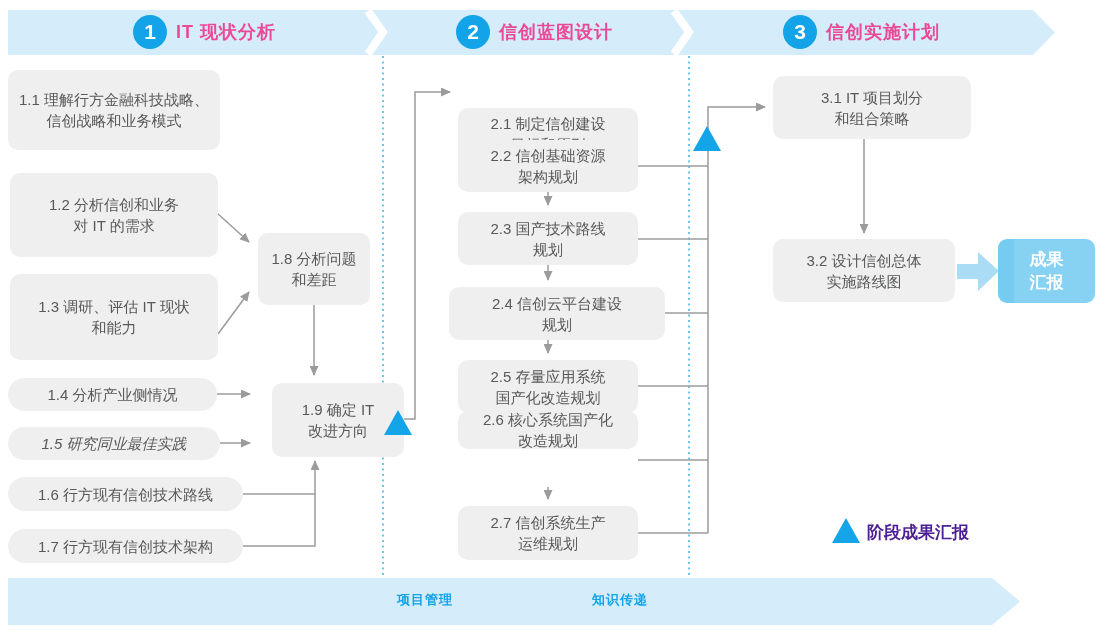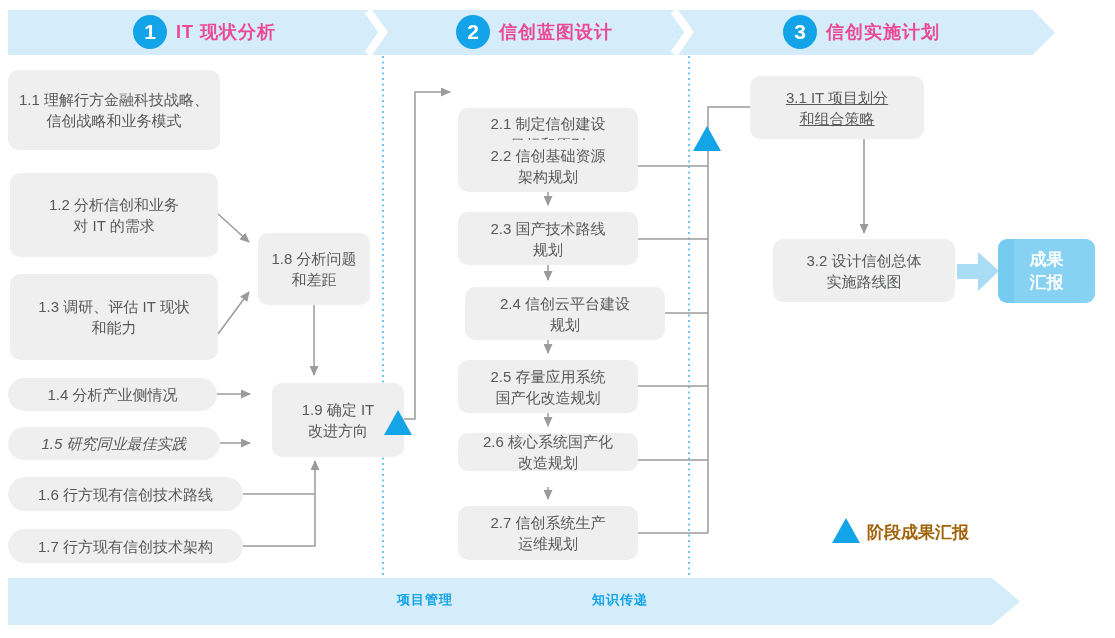--- a/index.html
+++ b/index.html
@@ -27,21 +27,21 @@
   
   .outcome{position:absolute;left:998px;top:239px;width:97px;height:64px;border-radius:9px;
     background:linear-gradient(90deg,#76cbf0 0px,#76cbf0 16px,#87d2f3 16px);
     color:#fff;font-weight:bold;font-size:17px;line-height:23px;
     display:flex;align-items:center;justify-content:center;text-align:center;white-space:pre-line;}
 
   
   .tri{position:absolute;width:0;height:0;border-left:14px solid transparent;
     border-right:14px solid transparent;border-bottom:25px solid #14a5e9;}
 
-  .legend-text{position:absolute;left:867px;top:521px;color:#a16207;font-weight:bold;font-size:17px;}
+  .legend-text{position:absolute;left:867px;top:521px;color:#4c1d95;font-weight:bold;font-size:17px;}
   .footer-text{position:absolute;top:591px;color:#12a3e8;font-weight:bold;font-size:13px;letter-spacing:1px;}
 
   svg.overlay{position:absolute;left:0;top:0;}
 </style>
 </head>
 <body>
 
 <div id="stage">
 
   <div class="band" id="top-band"></div>
@@ -120,30 +120,30 @@
 和差距</div>
   <div class="gbox" style="left:272px;top:383px;width:132px;height:74px;">1.9 确定 IT
 改进方向</div>
 
   <div class="gbox" style="left:458px;top:68px;width:180px;height:52px;margin-top:40px;">2.1 制定信创建设
 目标和原则</div>
   <div class="gbox" style="left:458px;top:140px;width:180px;height:52px;">2.2 信创基础资源
 架构规划</div>
   <div class="gbox" style="left:458px;top:212px;width:180px;height:53px;">2.3 国产技术路线
 规划</div>
-  <div class="gbox" style="left:465px;top:287px;width:200px;height:53px;">2.4 信创云平台建设
+  <div class="gbox" style="left:449px;top:287px;width:216px;height:53px;">2.4 信创云平台建设
 规划</div>
   <div class="gbox" style="left:458px;top:360px;width:180px;height:53px;">2.5 存量应用系统
 国产化改造规划</div>
-  <div class="gbox" style="left:458px;top:433px;width:180px;height:38px;">2.6 核心系统国产化
+  <div class="gbox" style="left:458px;top:411px;width:180px;height:38px;">2.6 核心系统国产化
 改造规划</div>
   <div class="gbox" style="left:458px;top:506px;width:180px;height:54px;">2.7 信创系统生产
 运维规划</div>
 
-  <div class="gbox" style="left:750px;top:76px;width:174px;height:63px;text-decoration:underline;">3.1 IT 项目划分
+  <div class="gbox" style="left:773px;top:76px;width:198px;height:63px;">3.1 IT 项目划分
 和组合策略</div>
   <div class="gbox" style="left:773px;top:239px;width:182px;height:63px;">3.2 设计信创总体
 实施路线图</div>
 
   <div class="outcome">成果
 汇报</div>
 
   <div class="tri" style="left:384px;top:410px;"></div>
   <div class="tri" style="left:693px;top:126px;"></div>
 

